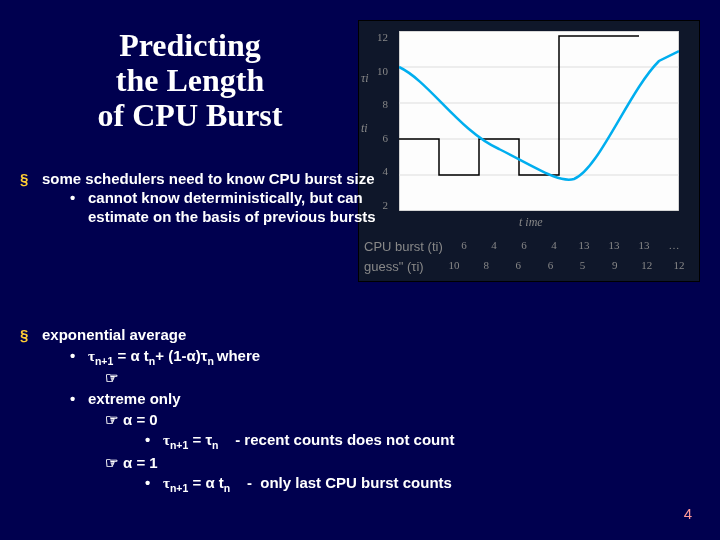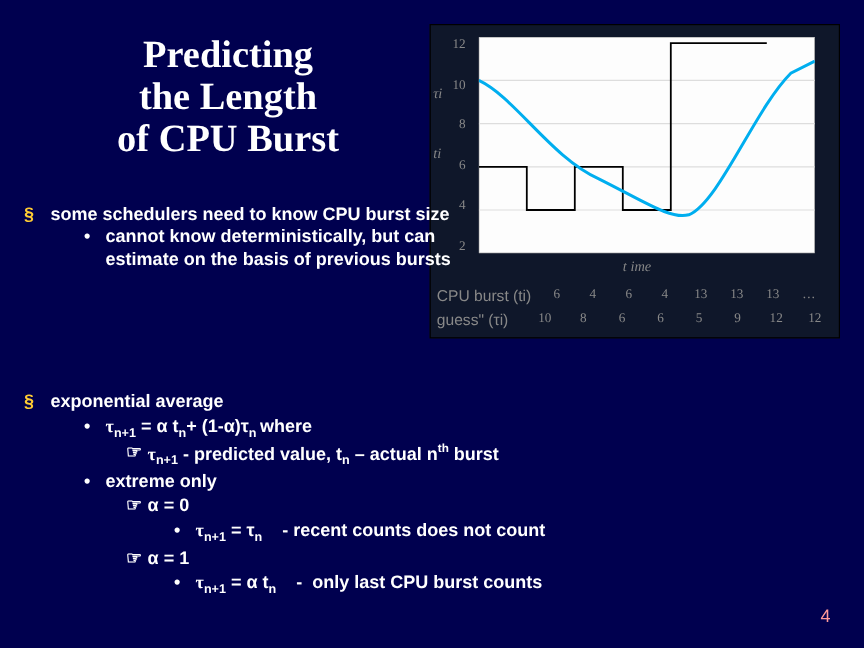--- a/index.html
+++ b/index.html
@@ -105,21 +105,20 @@
   <div class="b1">
         <span class="blt">§</span>
         <span>exponential average</span>
       </div>
   <div class="sub1">
         <span class="sb">•</span>
         <span><span class="t">τ</span><sub>n+1</sub><span> = α t</span><sub>n</sub><span>+ (1-α)τ</span><sub>n </sub><span> where</span></span>
       </div>
   <div class="sub2">
         <span class="sb">☞</span>
-        <span><span class="t">τ</span><sub>n+1</sub><span> - predicted value, t</span><sub>n</sub><span> – actual n</span><sup>th</sup><span> burst</span></span>
       </div>
   <div class="sub1">
         <span class="sb">•</span>
         <span>extreme only</span>
       </div>
   <div class="sub2">
         <span class="sb">☞</span>
         <span>α = 0</span>
       </div>
   <div class="sub3">

